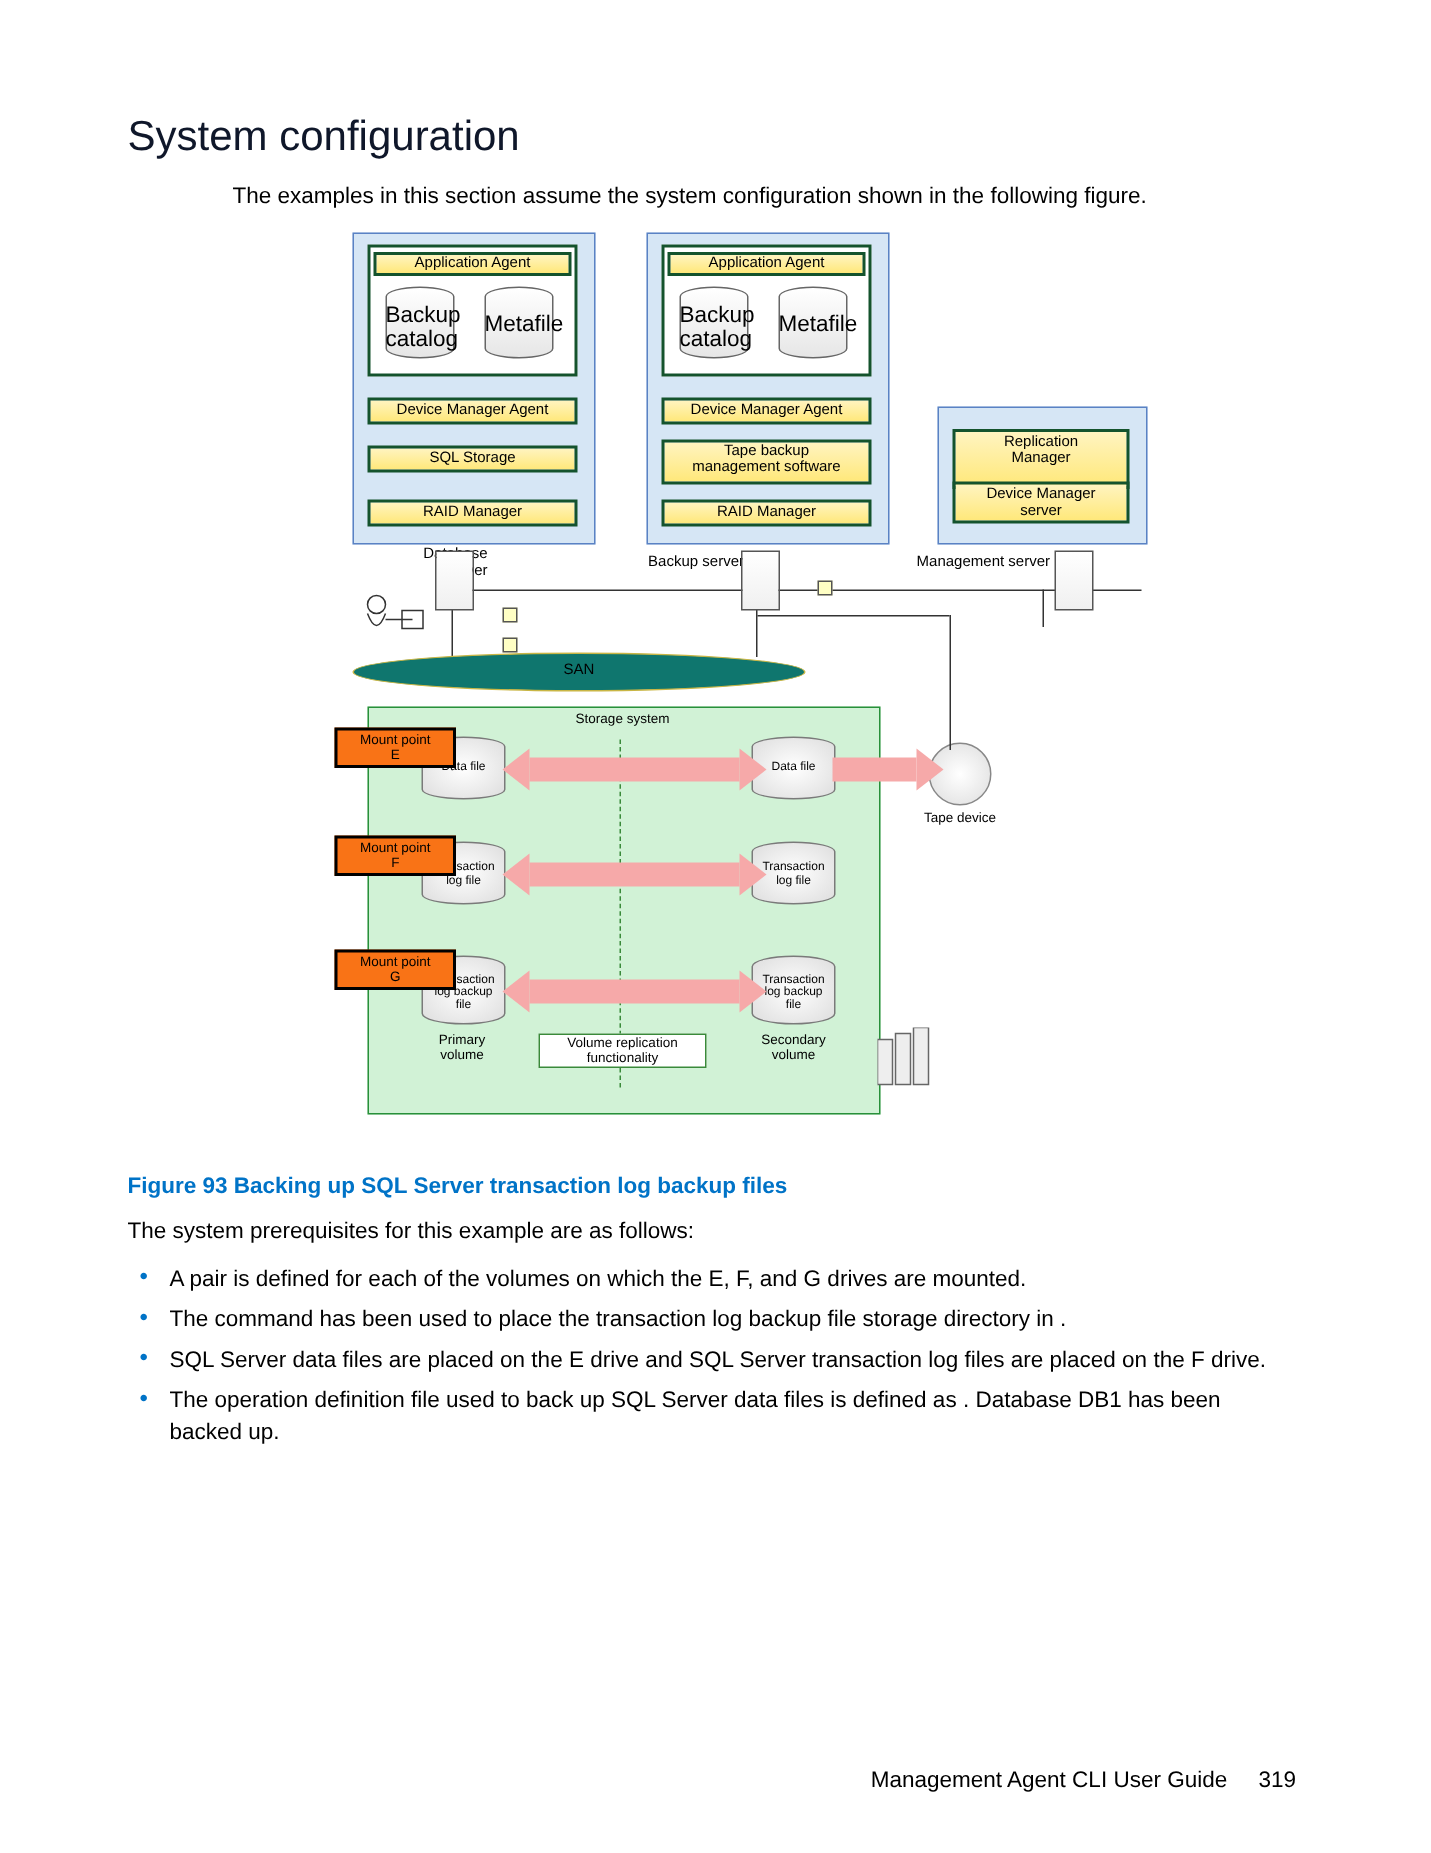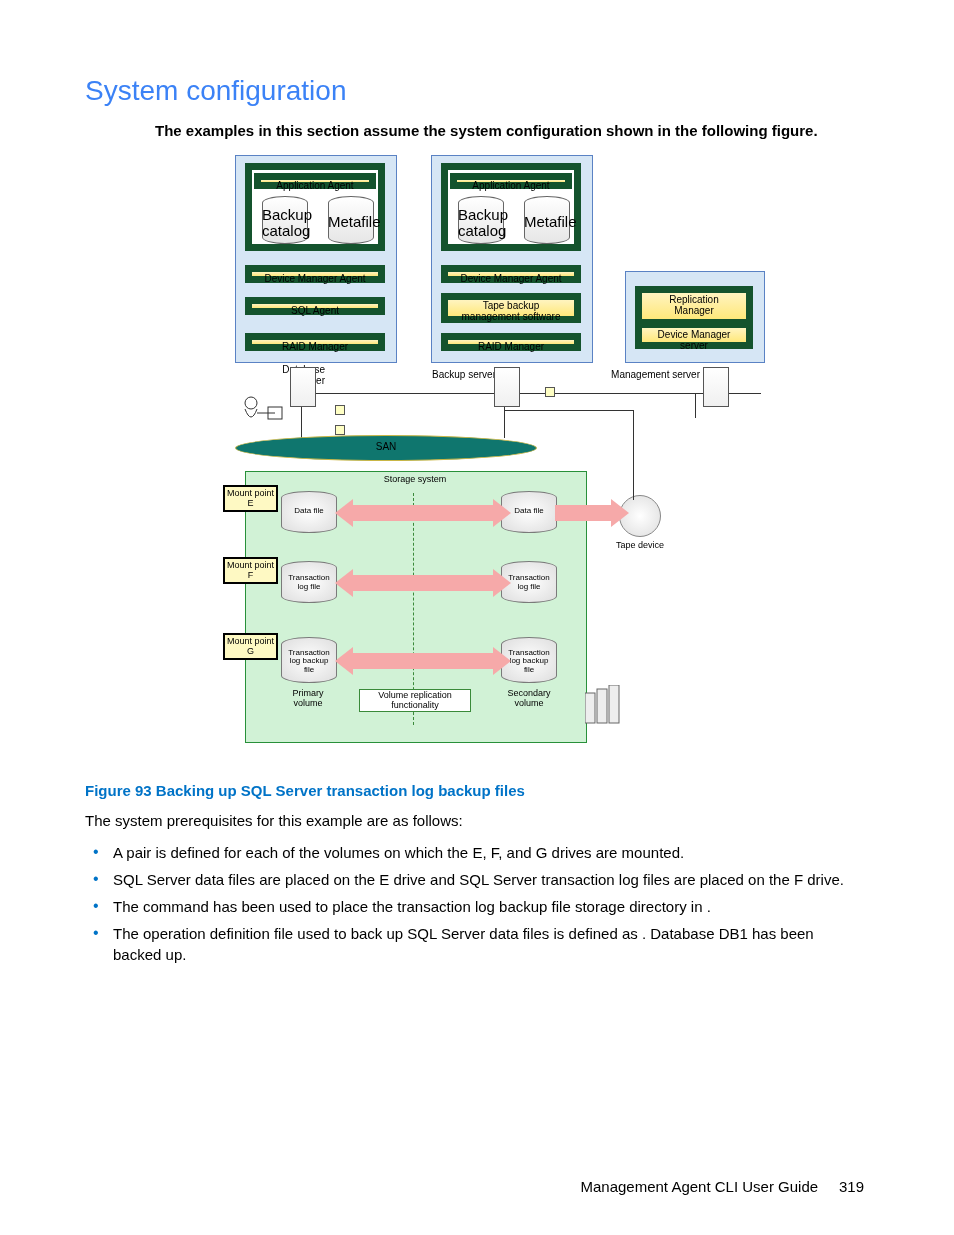--- a/index.html
+++ b/index.html
@@ -14,28 +14,27 @@
     color: #000;
   }
   .page {
     padding: 75px 90px 30px 85px;
     box-sizing: border-box;
     height: 100%;
     position: relative;
   }
   .heading {
     font-size: 28px;
-    color: #3b82f6;
+    color: #0f172a;
     font-weight: 400;
     margin: 0 0 14px 0;
   }
   .intro {
     margin: 0 0 14px 70px;
     line-height: 1.35;
-    font-weight: bold;
   }
   .diagram-wrap {
     margin-left: 150px;
     margin-bottom: 22px;
   }
 
   
   .diagram {
     width: 540px;
     height: 605px;
@@ -44,21 +43,21 @@
     line-height: 1.05;
   }
   .server-box-outer {
     position: absolute;
     background: #d6e6f5;
     border: 1px solid #5a82c4;
   }
   .panel {
     position: absolute;
     background: #fff;
-    border: 7px solid #14532d;
+    border: 2px solid #14532d;
     text-align: center;
     padding: 3px 2px;
     box-sizing: border-box;
   }
   .panel.gold {
     background: linear-gradient(#fff4c0,#ffe87a);
   }
   .cyl {
     position: absolute;
     text-align: center;
@@ -102,24 +101,24 @@
     text-align:center;
   }
   .storage {
     position:absolute;
     background:#d1f2d6;
     border:1px solid #28903a;
   }
   .mp {
     position:absolute;
     border:2px solid #000;
-    background:#fef9c3;
+    background:#f97316;
     text-align:center;
     font-size:9px;
-    padding:2px 2px;
+    padding:2px 15px;
     line-height:1.05;
     z-index:5;
   }
   .scyl {
     position:absolute;
     text-align:center;
   }
   .scyl-body {
     border:1px solid #7a7a7a;
     border-radius:50%/16%;
@@ -207,21 +206,21 @@
             <div class="cyl-body"></div>
             <div class="cyl-lbl" style="white-space:pre-line">Backup
 catalog</div>
           </div>
         <div class="cyl" style="left:76px;top:26px;width:46px;height:48px;">
             <div class="cyl-body"></div>
             <div class="cyl-lbl">Metafile</div>
           </div>
       </div>
       <div class="panel gold" style="left:10px;top:110px;width:140px;height:18px;padding:2px 0;">Device Manager Agent</div>
-      <div class="panel gold" style="left:10px;top:142px;width:140px;height:18px;padding:2px 0;">SQL Agent</div>
+      <div class="panel gold" style="left:10px;top:142px;width:140px;height:18px;padding:2px 0;">SQL Storage</div>
       <div class="panel gold" style="left:10px;top:178px;width:140px;height:18px;padding:2px 0;">RAID Manager</div>
       <div class="server-lbl" style="left:10px;top:210px;width:80px;white-space:pre-line;text-align:right">Database
 server</div>
       <div class="host-box" style="left:55px;top:212px;"></div>
       <div class="nic" style="left:100px;top:250px;"></div>
       <div class="nic" style="left:100px;top:270px;"></div>
 
       <svg style="position:absolute;left:0;top:240px;" width="50" height="36">
         <circle cx="16" cy="8" r="6" fill="none" stroke="#333"></circle>
         <path d="M10 14 Q16 30 22 14" fill="none" stroke="#333"></path>
@@ -327,22 +326,22 @@
       <div class="line" style="left:270px;top:255px;width:128px;height:1px;"></div>
 
     </div>
   </div>
 
   <div class="content-block" style="margin-left:0px">
     <p class="caption" style="margin-left:0">Figure 93 Backing up SQL Server transaction log backup files</p>
     <p class="para">The system prerequisites for this example are as follows:</p>
     <ul class="reqs">
       <li>A pair is defined for each of the volumes on which the E, F, and G drives are mounted.</li>
+      <li>The                              command has been used to place the transaction log backup file storage directory in                                    .</li>
       <li>SQL Server data files are placed on the E drive and SQL Server transaction log files are placed on the F drive.</li>
-      <li>The                              command has been used to place the transaction log backup file storage directory in                                    .</li>
       <li>
         <span>The operation definition file used to back up SQL Server data files is defined as           . Database DB1 has been backed up.</span>
       </li>
     </ul>
   </div>
 
   <div class="footer">
     <span>Management Agent CLI User Guide</span>
     &nbsp;&nbsp;&nbsp;
     <span>319</span>

